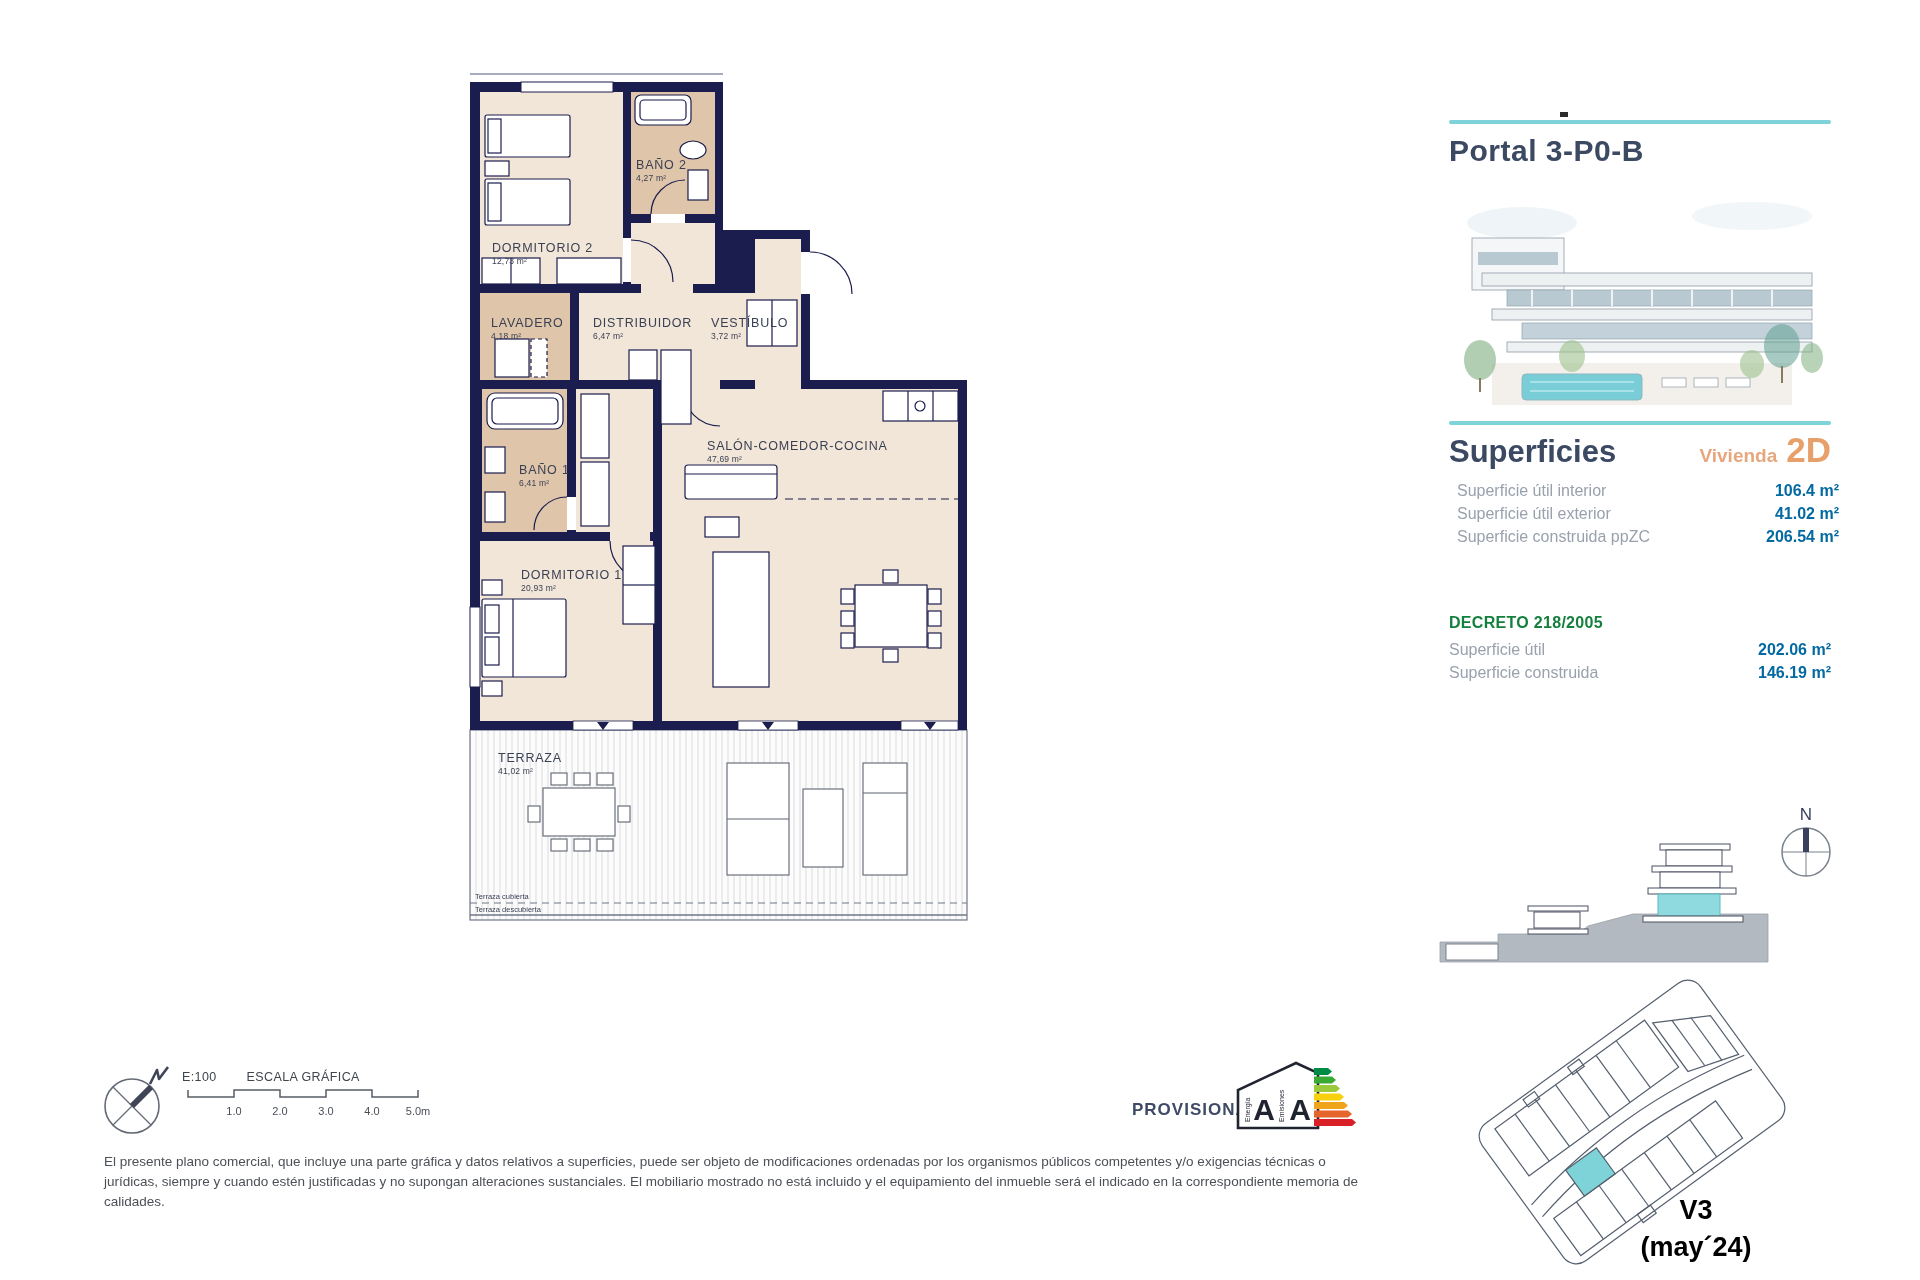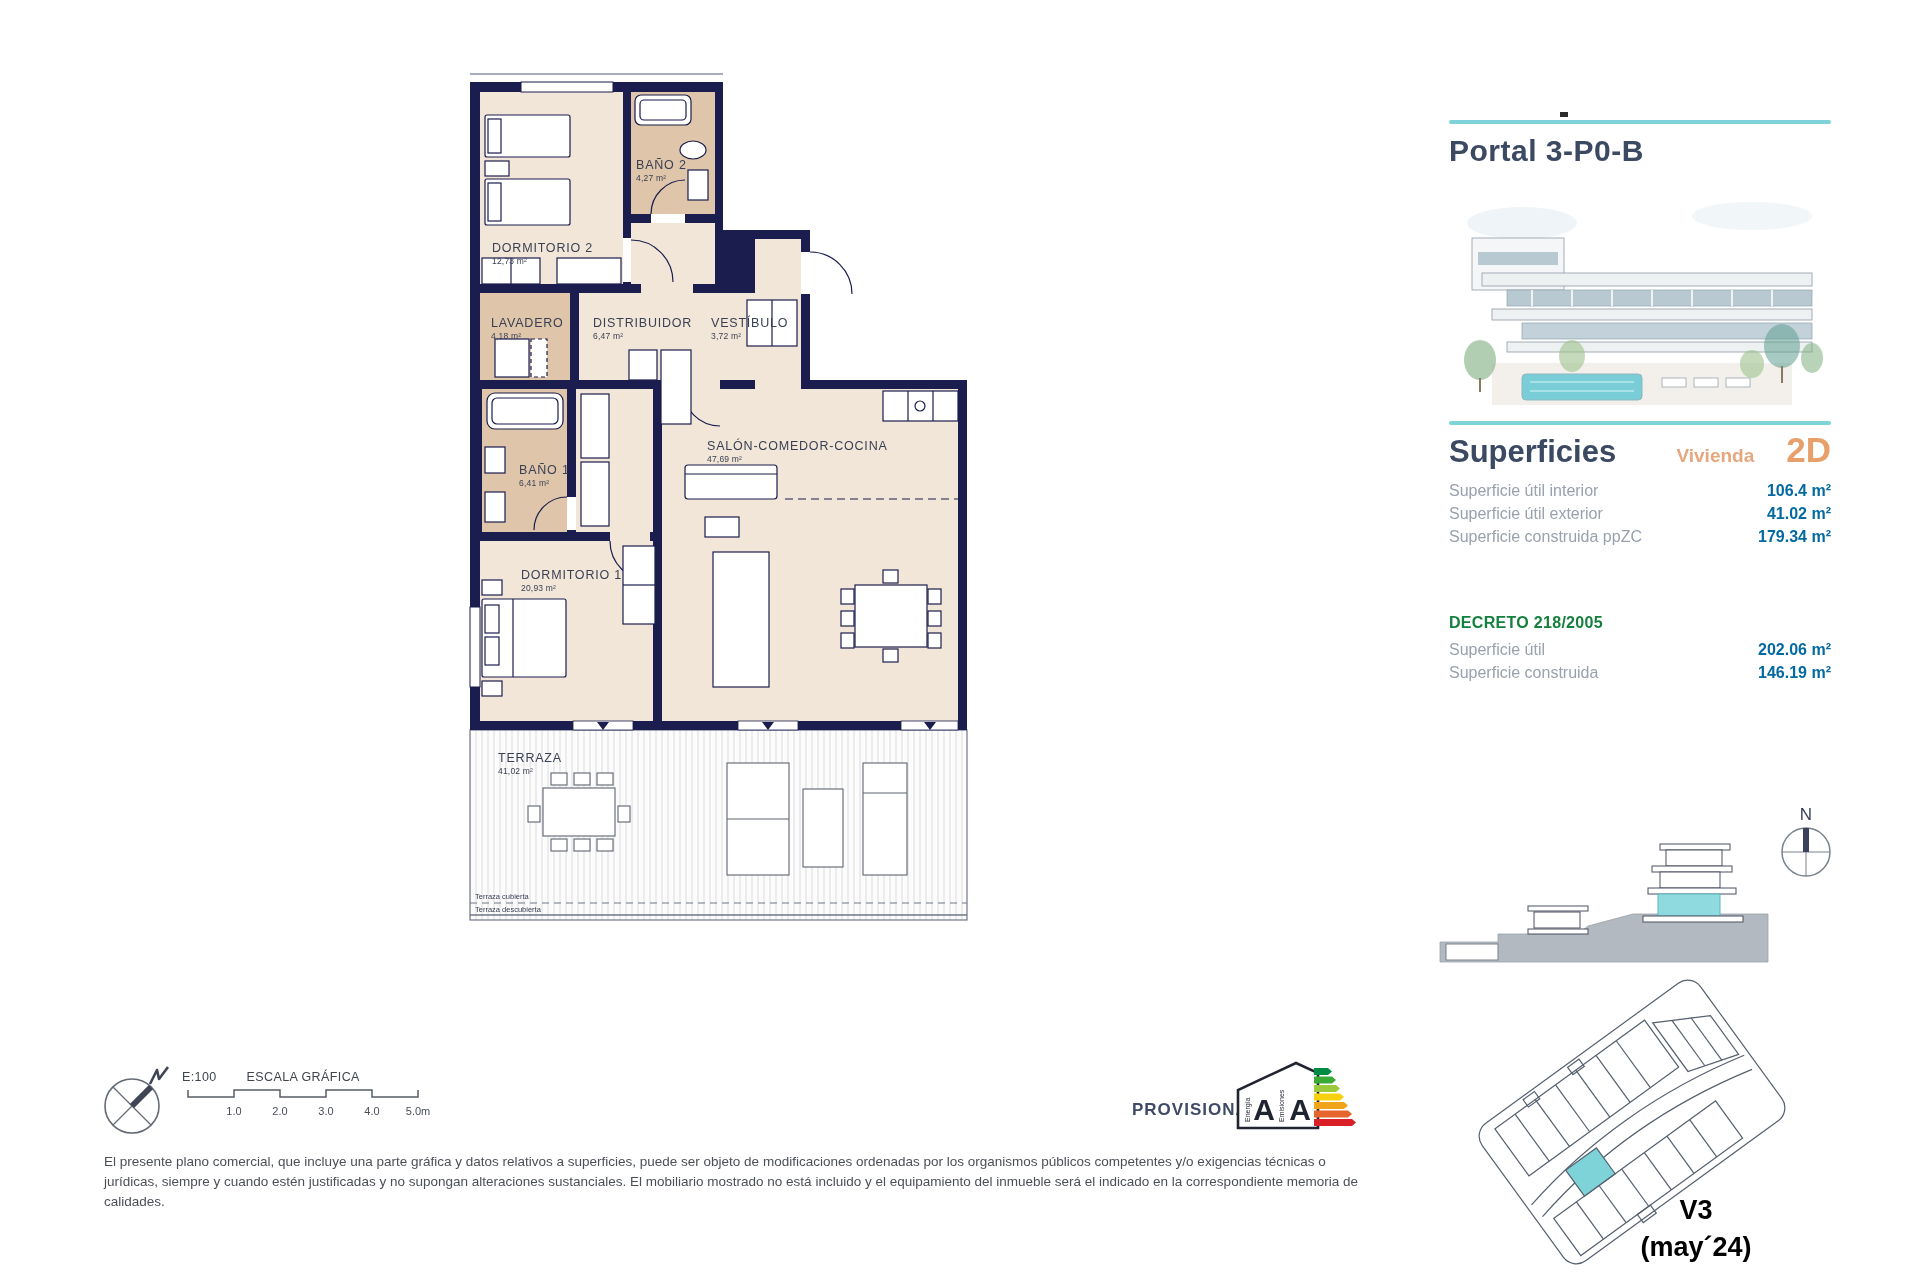--- a/index.html
+++ b/index.html
@@ -5,21 +5,21 @@
   html,body{margin:0;padding:0;background:#fff;}
   #page{position:relative;width:1920px;height:1280px;background:#ffffff;overflow:hidden;
         font-family:"Liberation Sans",sans-serif;color:#3c4963;}
   .abs{position:absolute;}
   
   .teal-rule{position:absolute;height:4px;background:#7ed3d8;border-radius:2px;}
   .panel-title{font-size:30px;font-weight:bold;color:#3c4963;letter-spacing:.5px;}
   .sup-head-row{display:flex;justify-content:space-between;align-items:flex-end;width:382px;}
   .sup-heading{font-size:31px;font-weight:bold;color:#3c4963;}
   .viv-label{font-size:19px;color:#e7a77e;font-weight:bold;margin-right:9px;vertical-align:baseline;}
-  .viv-code{font-size:35px;color:#e8a06b;font-weight:bold;margin-left:23px;}
+  .viv-code{font-size:35px;color:#e8a06b;font-weight:bold;}
   .srow{display:flex;justify-content:space-between;width:382px;font-size:16px;line-height:23px;}
   .srow .lbl{color:#99a1ad;}
   .srow .val{color:#0369a1;font-weight:bold;}
   .decreto-head{font-size:16px;font-weight:bold;color:#15803d;letter-spacing:.3px;margin-bottom:6px;}
   .version-block{text-align:center;color:#000000;font-weight:bold;font-size:27px;line-height:37px;}
   
   .scale-text{font-size:12.5px;color:#3f454d;letter-spacing:.4px;}
   .disclaimer{font-size:13.5px;line-height:1.48;color:#4b5057;width:1270px;}
   .provisional{font-size:17px;font-weight:bold;color:#3f4b66;letter-spacing:1px;}
   svg text{font-family:"Liberation Sans",sans-serif;}
@@ -240,32 +240,32 @@
 
   <div class="teal-rule" style="left:1449px;top:421px;width:382px;"></div>
 
   <div class="abs" style="left:1449px;top:430px;width:382px;">
     <div class="sup-head-row">
       <span class="sup-heading">Superficies</span>
       <span style="white-space:nowrap;">
         <span class="viv-label">Vivienda</span><span class="viv-code">2D</span>
       </span>
     </div>
-    <div style="margin-top:9px;">
+    <div style="margin-top:9px;margin-left:8px;">
       <div class="srow">
         <span class="lbl">Superficie útil interior</span>
         <span class="val">106.4 m²</span>
       </div>
       <div class="srow">
         <span class="lbl">Superficie útil exterior</span>
         <span class="val">41.02 m²</span>
       </div>
       <div class="srow">
         <span class="lbl">Superficie construida ppZC</span>
-        <span class="val">179.34 m²</span>
+        <span class="val">206.54 m²</span>
       </div>
     </div>
   </div>
 
   <div class="abs" style="left:1449px;top:614px;width:382px;">
     <div class="decreto-head">DECRETO 218/2005</div>
     <div class="srow">
       <span class="lbl">Superficie útil</span>
       <span class="val">202.06 m²</span>
     </div>

